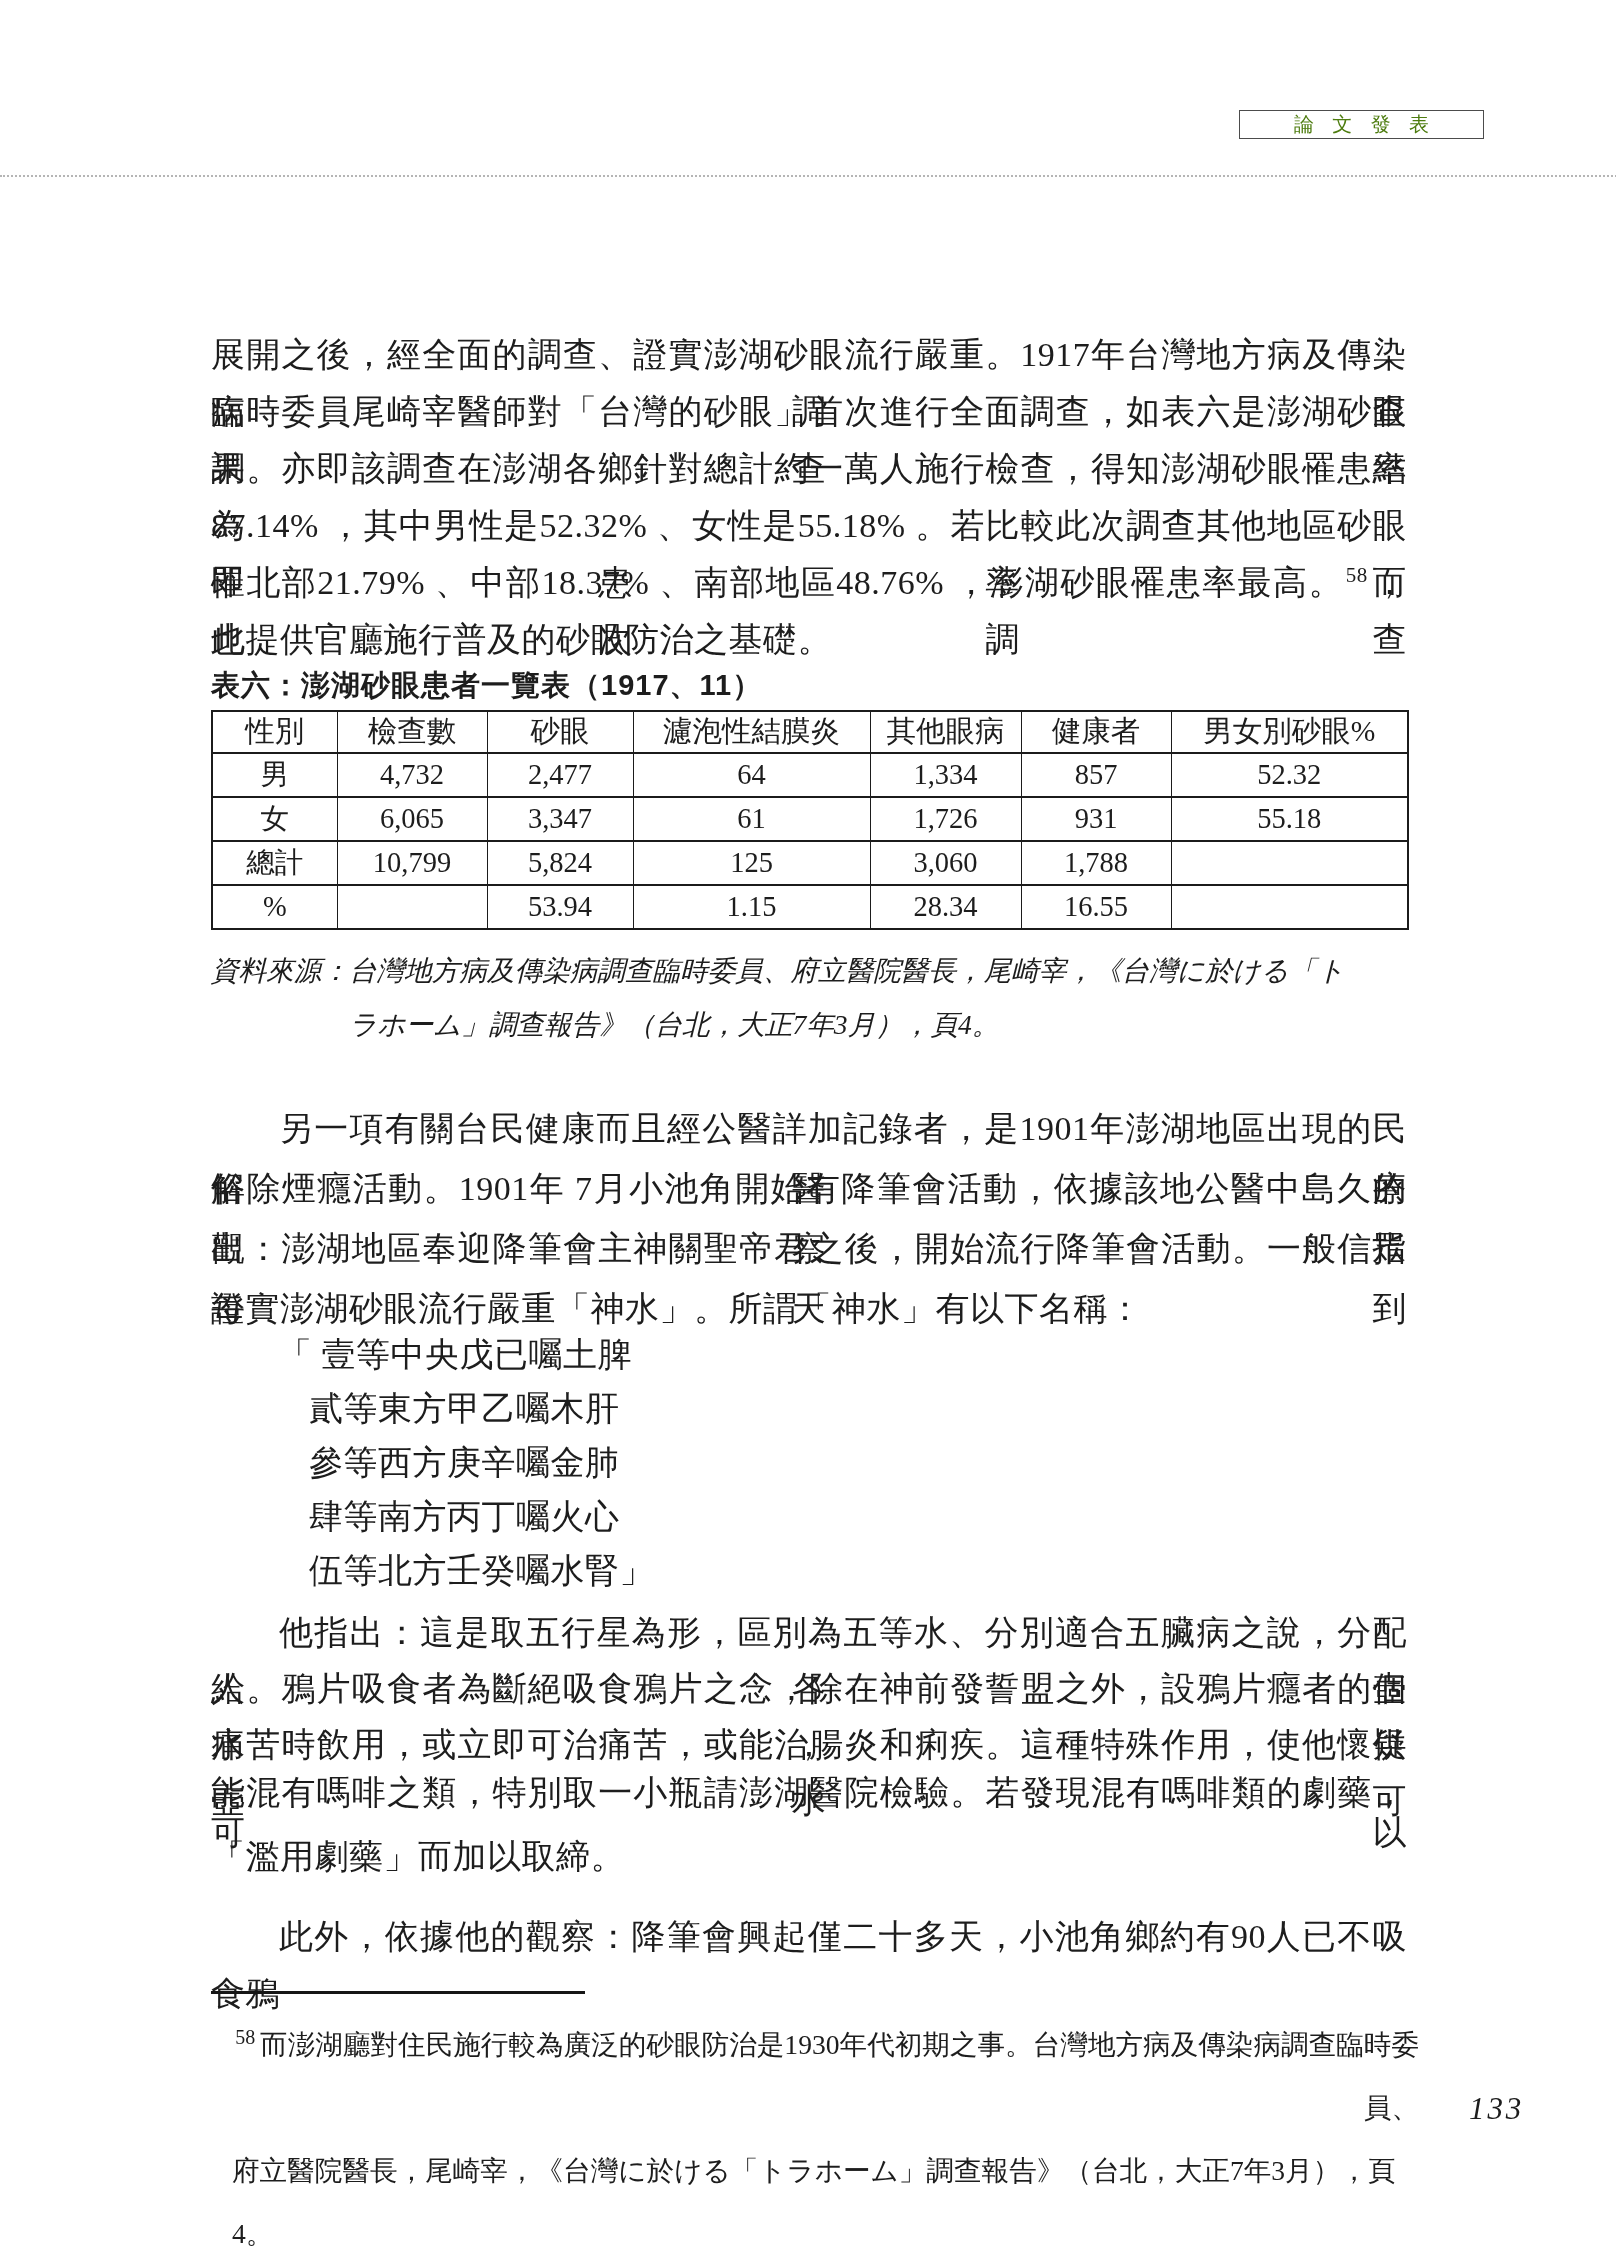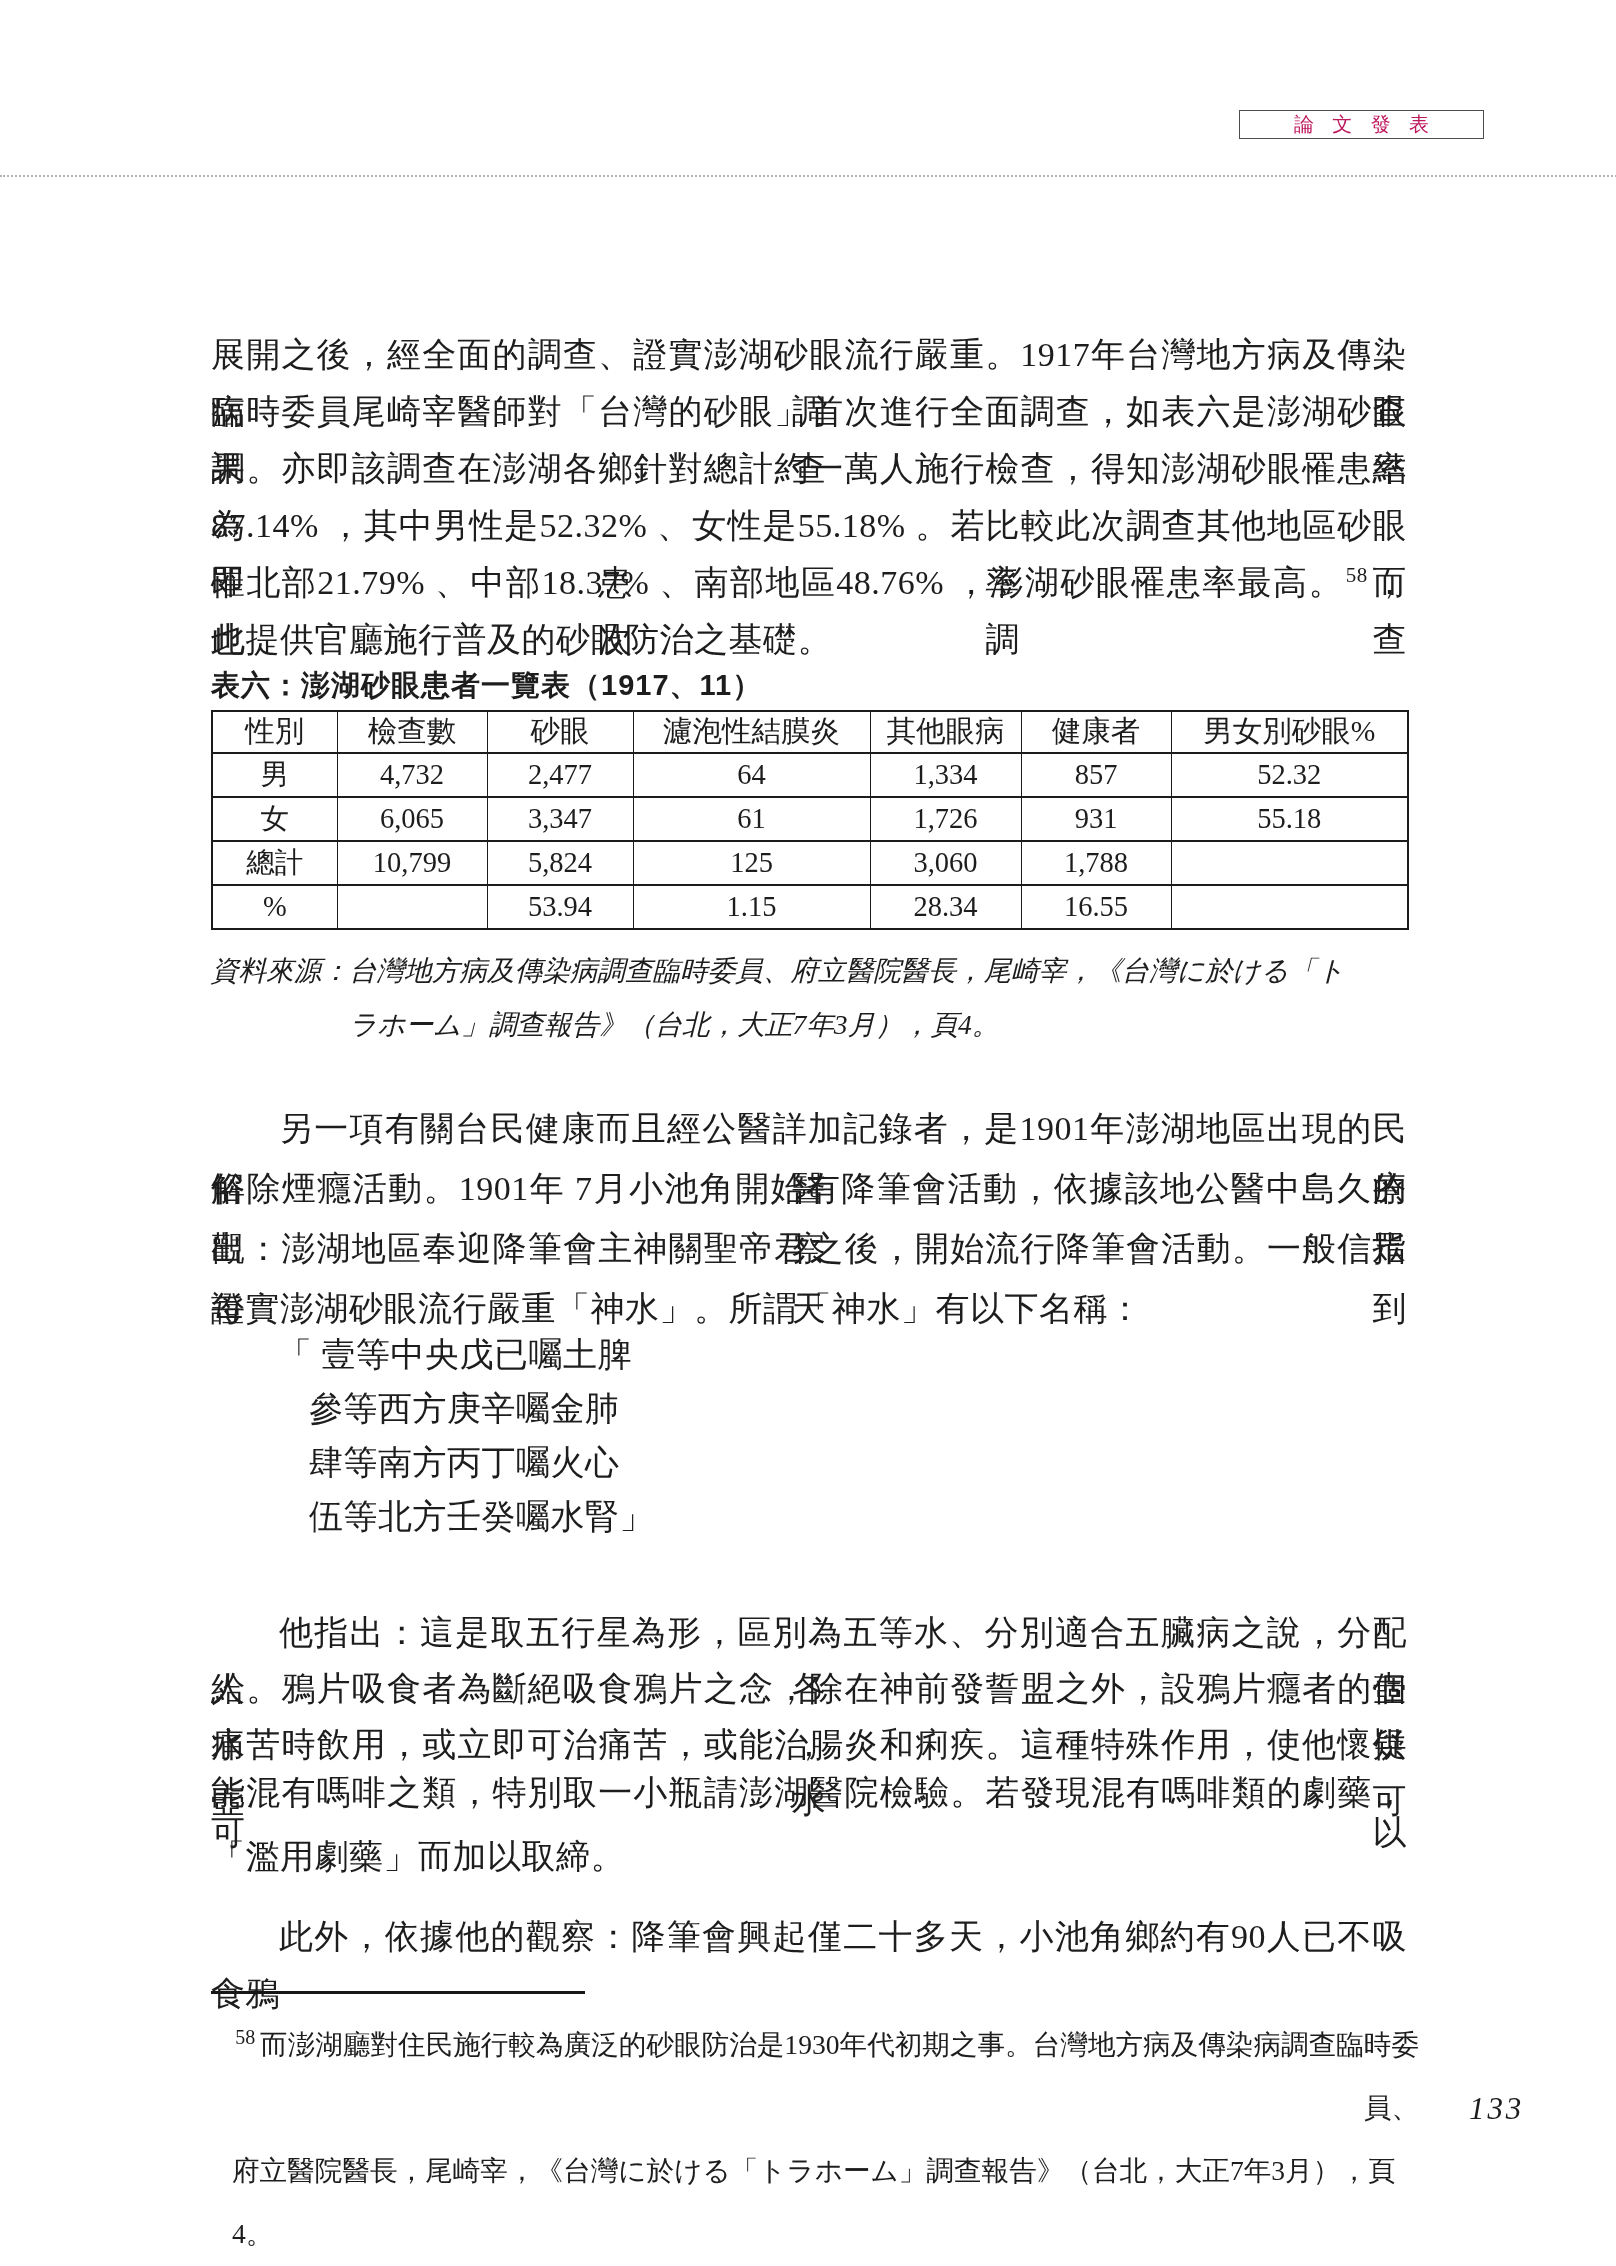--- a/index.html
+++ b/index.html
@@ -6,21 +6,21 @@
   .page {
     position:relative; width:1617px; height:2266px; margin:0 auto;
     background:#ffffff; color:#1d1d1d; overflow:hidden;
     font-family:"Liberation Serif","DejaVu Serif",serif;
   }
   
   .hdr-box {
     position:absolute; left:1239px; top:110px; width:243px; height:27px;
     border:1.9px solid #4c4c4c; display:flex; align-items:center; justify-content:center;
   }
-  .hdr-box span { font-size:20px; letter-spacing:6.7px; padding-left:6.7px; color:#be185d; }
+  .hdr-box span { font-size:20px; letter-spacing:6.7px; padding-left:6.7px; color:#4d7c0f; }
   .dotted-rule {
     position:absolute; left:0; top:175px; width:1617px; height:0;
     border-top:2.9px dotted #b5b5b5;
   }
   
   .tblock { position:absolute; left:211px; width:1196px; }
   .tline {
     font-size:34px; line-height:57px; height:57px;
     text-align:justify; text-align-last:justify; letter-spacing:0.5px;
   }
@@ -147,20 +147,21 @@
 
   <div class="tblock" style="top:1099px;">
     <div class="tline indent" style="line-height:60px;height:60px;">另一項有關台民健康而且經公醫詳加記錄者，是1901年澎湖地區出現的民俗醫療</div>
     <div class="tline" style="line-height:60px;height:60px;">解除煙癮活動。1901年 7月小池角開始有降筆會活動，依據該地公醫中島久的觀察指</div>
     <div class="tline" style="line-height:60px;height:60px;">出：澎湖地區奉迎降筆會主神關聖帝君之後，開始流行降筆會活動。一般信眾每天到</div>
     <div class="tline end" style="line-height:60px;height:60px;">證實澎湖砂眼流行嚴重「神水」。所謂「神水」有以下名稱：</div>
   </div>
 
   <div class="tblock quote" style="top:1328px;">
     <div class="tline q1">「 壹等中央戊已囑土脾</div>
+    <div class="tline qn">貳等東方甲乙囑木肝</div>
     <div class="tline qn">參等西方庚辛囑金肺</div>
     <div class="tline qn">肆等南方丙丁囑火心</div>
     <div class="tline qn">伍等北方壬癸囑水腎」</div>
   </div>
 
   <div class="tblock" style="top:1607px;font-family:Liberation Mono, monospace;">
     <div class="tline indent" style="line-height:56px;height:56px;">他指出：這是取五行星為形，區別為五等水、分別適合五臟病之說，分配給各個</div>
     <div class="tline" style="line-height:56px;height:56px;">人。鴉片吸食者為斷絕吸食鴉片之念，除在神前發誓盟之外，設鴉片癮者的壺水，供</div>
     <div class="tline" style="line-height:56px;height:56px;">痛苦時飲用，或立即可治痛苦，或能治腸炎和痢疾。這種特殊作用，使他懷疑壺水可</div>
     <div class="tline" style="line-height:40px;height:56px;">能混有嗎啡之類，特別取一小瓶請澎湖醫院檢驗。若發現混有嗎啡類的劇藥，可以</div>

